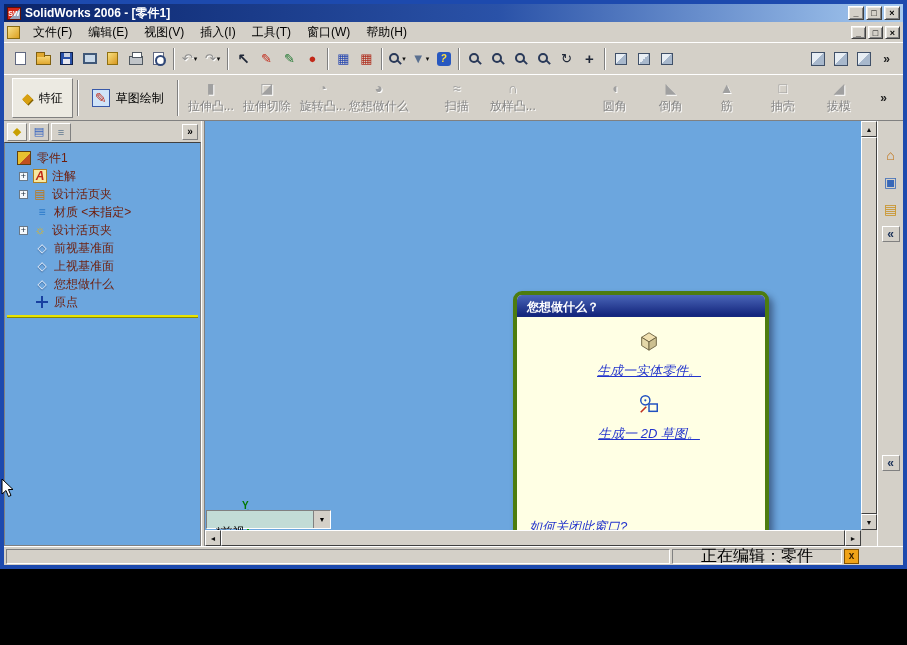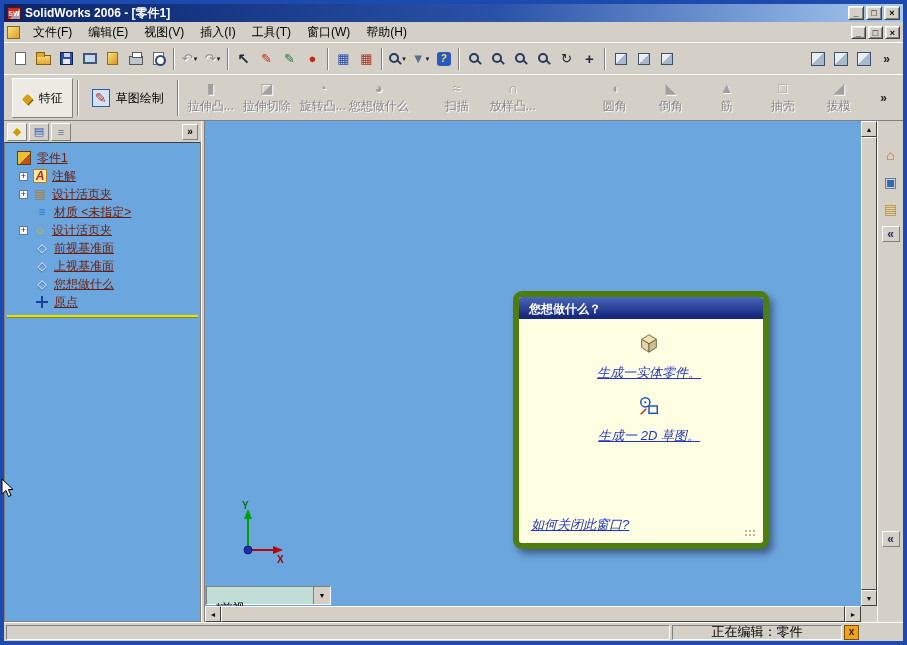--- a/index.html
+++ b/index.html
@@ -1,19 +1,19 @@
 <!DOCTYPE html>
 <html><head>
 <meta charset="utf-8">
 <style>
   * { margin:0; padding:0; box-sizing:border-box; }
   html,body { width:907px; height:645px; overflow:hidden; }
   body { font-family:"Liberation Sans","DejaVu Sans",sans-serif; font-size:12px; background:#000; }
 
-  #win { position:relative; width:907px; height:645px; background:#1D4AAE; }
+  #win { position:relative; width:907px; height:569px; background:#1D4AAE; }
 
   
   #titlebar { position:absolute; left:4px; right:4px; top:4px; height:18px;
     background:linear-gradient(90deg,#0A246A 0%,#2A52A8 55%,#A6CAF0 100%);
     display:flex; align-items:center; gap:4px; padding:0 3px; }
   #app-logo { width:14px; height:13px; flex:0 0 auto;
     background:linear-gradient(135deg,#D42818 55%,#98A4B8 55%);
     color:#fff; font-size:7px; font-weight:bold; display:flex; align-items:center; justify-content:center;
     border:1px solid #601008; }
   #title-text { flex:1; color:#fff; font-weight:bold; font-size:12px; white-space:nowrap; overflow:hidden; }
@@ -104,21 +104,21 @@
     border:1px solid; border-color:#FFFFFF #808080 #808080 #FFFFFF; font-size:10px; font-weight:bold; }
   #tree { flex:1; background:#6CA6DE; border:1px solid #808080; border-top:1px solid #404040; padding-top:6px; overflow:hidden; }
   .trow { display:flex; align-items:center; height:18px; padding-left:14px; color:#6E1E0C; }
   .trow .exp { width:9px; height:9px; flex:0 0 9px; background:#F4F8FC; border:1px solid #687888;
     font-size:9px; line-height:7px; text-align:center; color:#203040; margin-right:5px; }
   .trow .expspace { width:11px; flex:0 0 11px; margin-right:5px; }
   .trow .ti { width:14px; height:14px; margin-right:5px; display:flex; align-items:center; justify-content:center;
     font-size:12px; line-height:1; flex:0 0 14px; }
   .trow.root { padding-left:12px; }
   .trow.root .ti { margin-right:6px; }
-  .tlbl { font-size:12px; white-space:nowrap;text-decoration:underline; }
+  .tlbl { font-size:12px; white-space:nowrap; }
   .ti-part { width:13px; height:13px; background:linear-gradient(135deg,#E8C030 55%,#C05020 55%); border:1px solid #604010; }
   .ti-ann  { width:13px; height:13px; background:#F8E8A0; border:1px solid #B08020; color:#C02818; font-size:9px; font-weight:bold; }
   .ti-binder { color:#C07818; } .ti-mat { color:#2878C8; font-weight:bold; } .ti-sun { color:#E8B810; }
   .ti-plane { color:#E6EEFA; text-shadow:0 1px 1px rgba(10,40,90,.55); font-size:13px; }
   .ti-origin { background:
       linear-gradient(#1840A0,#1840A0) center/12px 2px no-repeat,
       linear-gradient(#1840A0,#1840A0) center/2px 12px no-repeat; }
   .rollback { border-top:2px solid #E8E400; border-bottom:1px solid #8A8A00; margin:4px 2px 0 2px; }
 
   
@@ -145,21 +145,21 @@
   #viewcombo .vlabel { flex:1; padding:13px 0 0 9px; font-size:12px; color:#000; }
   #viewcombo .vdrop { width:17px; background:#D4D0C8; border-left:1px solid #808080;
     display:flex; align-items:center; justify-content:center; font-size:7px; }
 
   
   #triad { position:absolute; left:28px; top:378px; }
   #triad text { font-family:"Liberation Sans","DejaVu Sans",sans-serif; }
 
   
   #wydlg { position:absolute; left:308px; top:170px; width:256px; height:258px; border-radius:9px;
-    background:#FFFFE4; border:6px solid #4d7c0f;
+    background:#FFFFE4; border:4px solid #4d7c0f;
     box-shadow:4px 5px 7px rgba(8,12,40,.45); overflow:hidden; }
   #wyhead { height:22px; background:linear-gradient(180deg,#4A66B8 0%,#15277E 90%);
     color:#fff; font-weight:bold; font-size:12px; padding:4px 0 0 10px; }
   .wyrow { display:flex; align-items:center; gap:10px; margin:13px 0 0 16px;flex-direction:column; }
   .wyrow svg { width:22px; height:22px; flex:0 0 22px; }
   .wylink { color:#2233CC; font-style:italic; font-size:13px; text-decoration:underline; cursor:pointer; white-space:nowrap; }
   #wyfoot { position:absolute; left:12px; bottom:9px; }
   #wygrip { position:absolute; right:7px; bottom:6px; width:12px; height:8px;
     background:radial-gradient(#B8B888 1px, transparent 1.2px); background-size:4px 4px; }
 
@@ -171,21 +171,21 @@
   .tpchev { width:18px; height:16px; display:flex; align-items:center; justify-content:center;
     font-size:12px; font-weight:bold; color:#1A3058;
     border:1px solid; border-color:#FFFFFF #808080 #808080 #FFFFFF; }
   .tpchev.bottom { margin-top:auto; margin-bottom:75px; }
 
   
   #statusbar { position:absolute; left:4px; right:4px; bottom:4px; height:19px; background:#D4D0C8;
     border-top:1px solid #FFFFFF; display:flex; align-items:center; gap:2px; padding:1px 2px; }
   .scell { height:15px; border:1px solid; border-color:#808080 #FFFFFF #FFFFFF #808080; background:#D4D0C8; }
   .scell.grow { flex:1; }
-  .scell.edit { width:170px; display:flex; align-items:center; justify-content:center; font-size:13px; color:#000; }
+  .scell.edit { width:170px; display:flex; align-items:center; justify-content:center; font-size:16px; color:#000; }
   #statclose { width:15px; height:15px; background:#F0A318; border:1px solid #805000; color:#3A2000;
     font-weight:bold; font-size:10px; line-height:12px; text-align:center; margin-right:42px; }
 
   
   #cursor { position:absolute; left:1px; top:478px; z-index:99; }
 </style>
 </head>
 <body>
 
 <div id="win">

